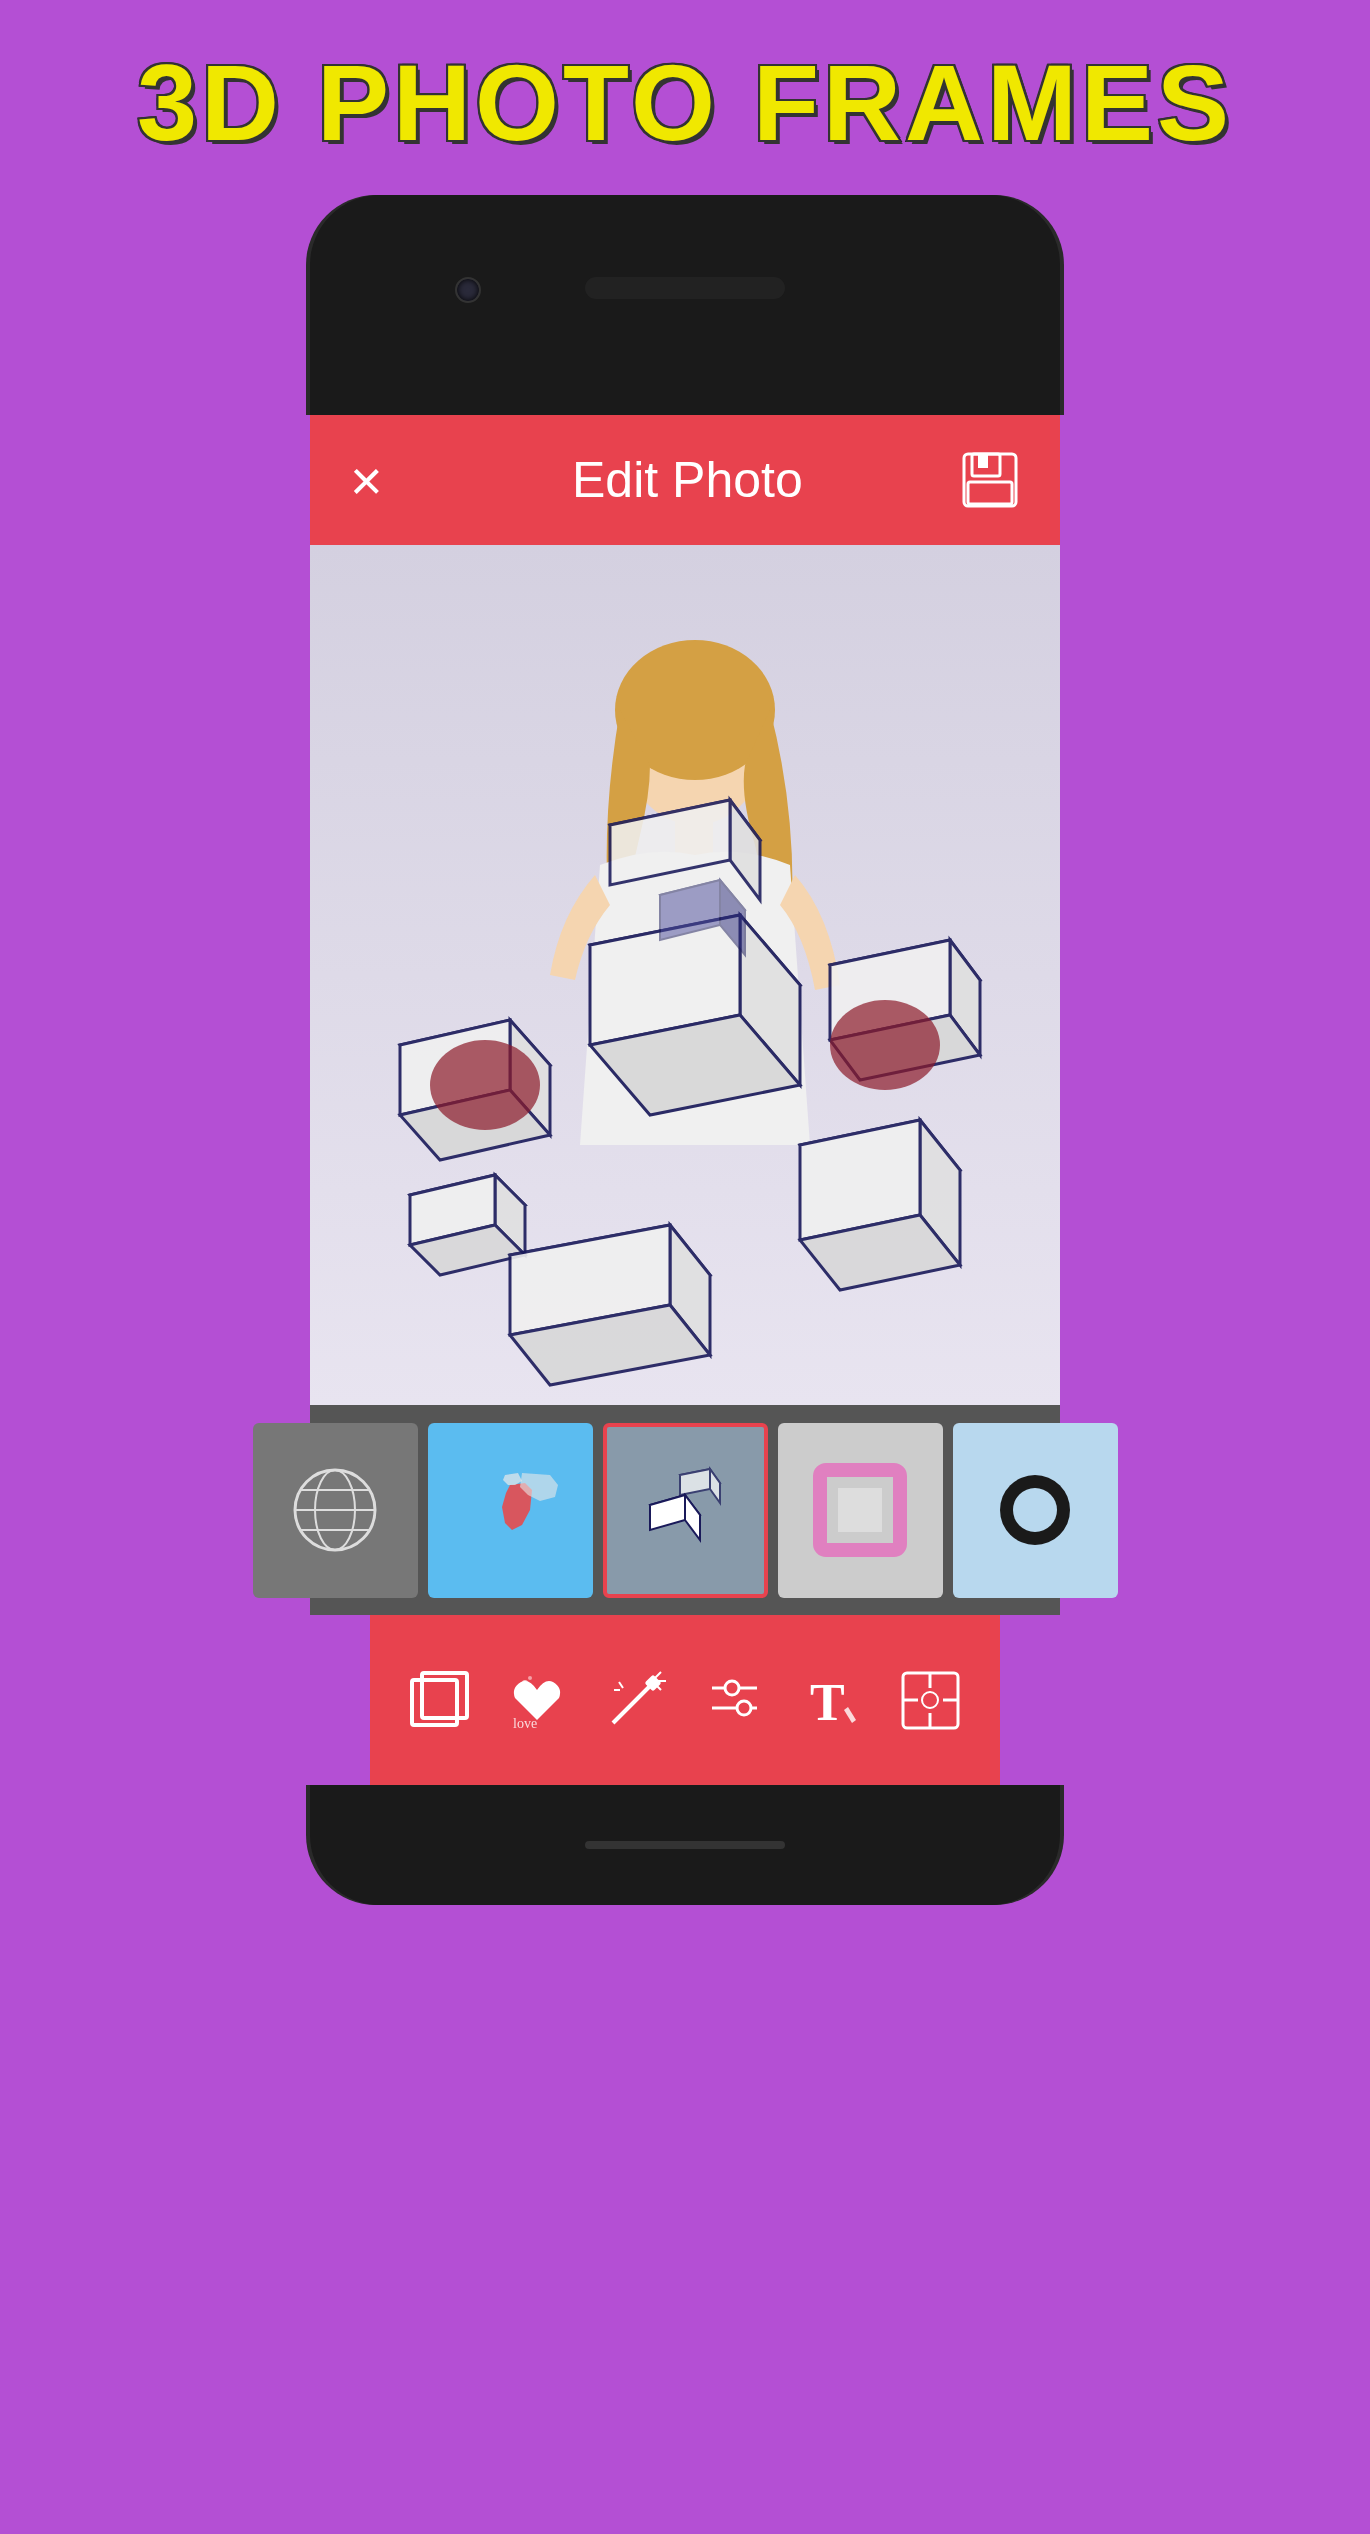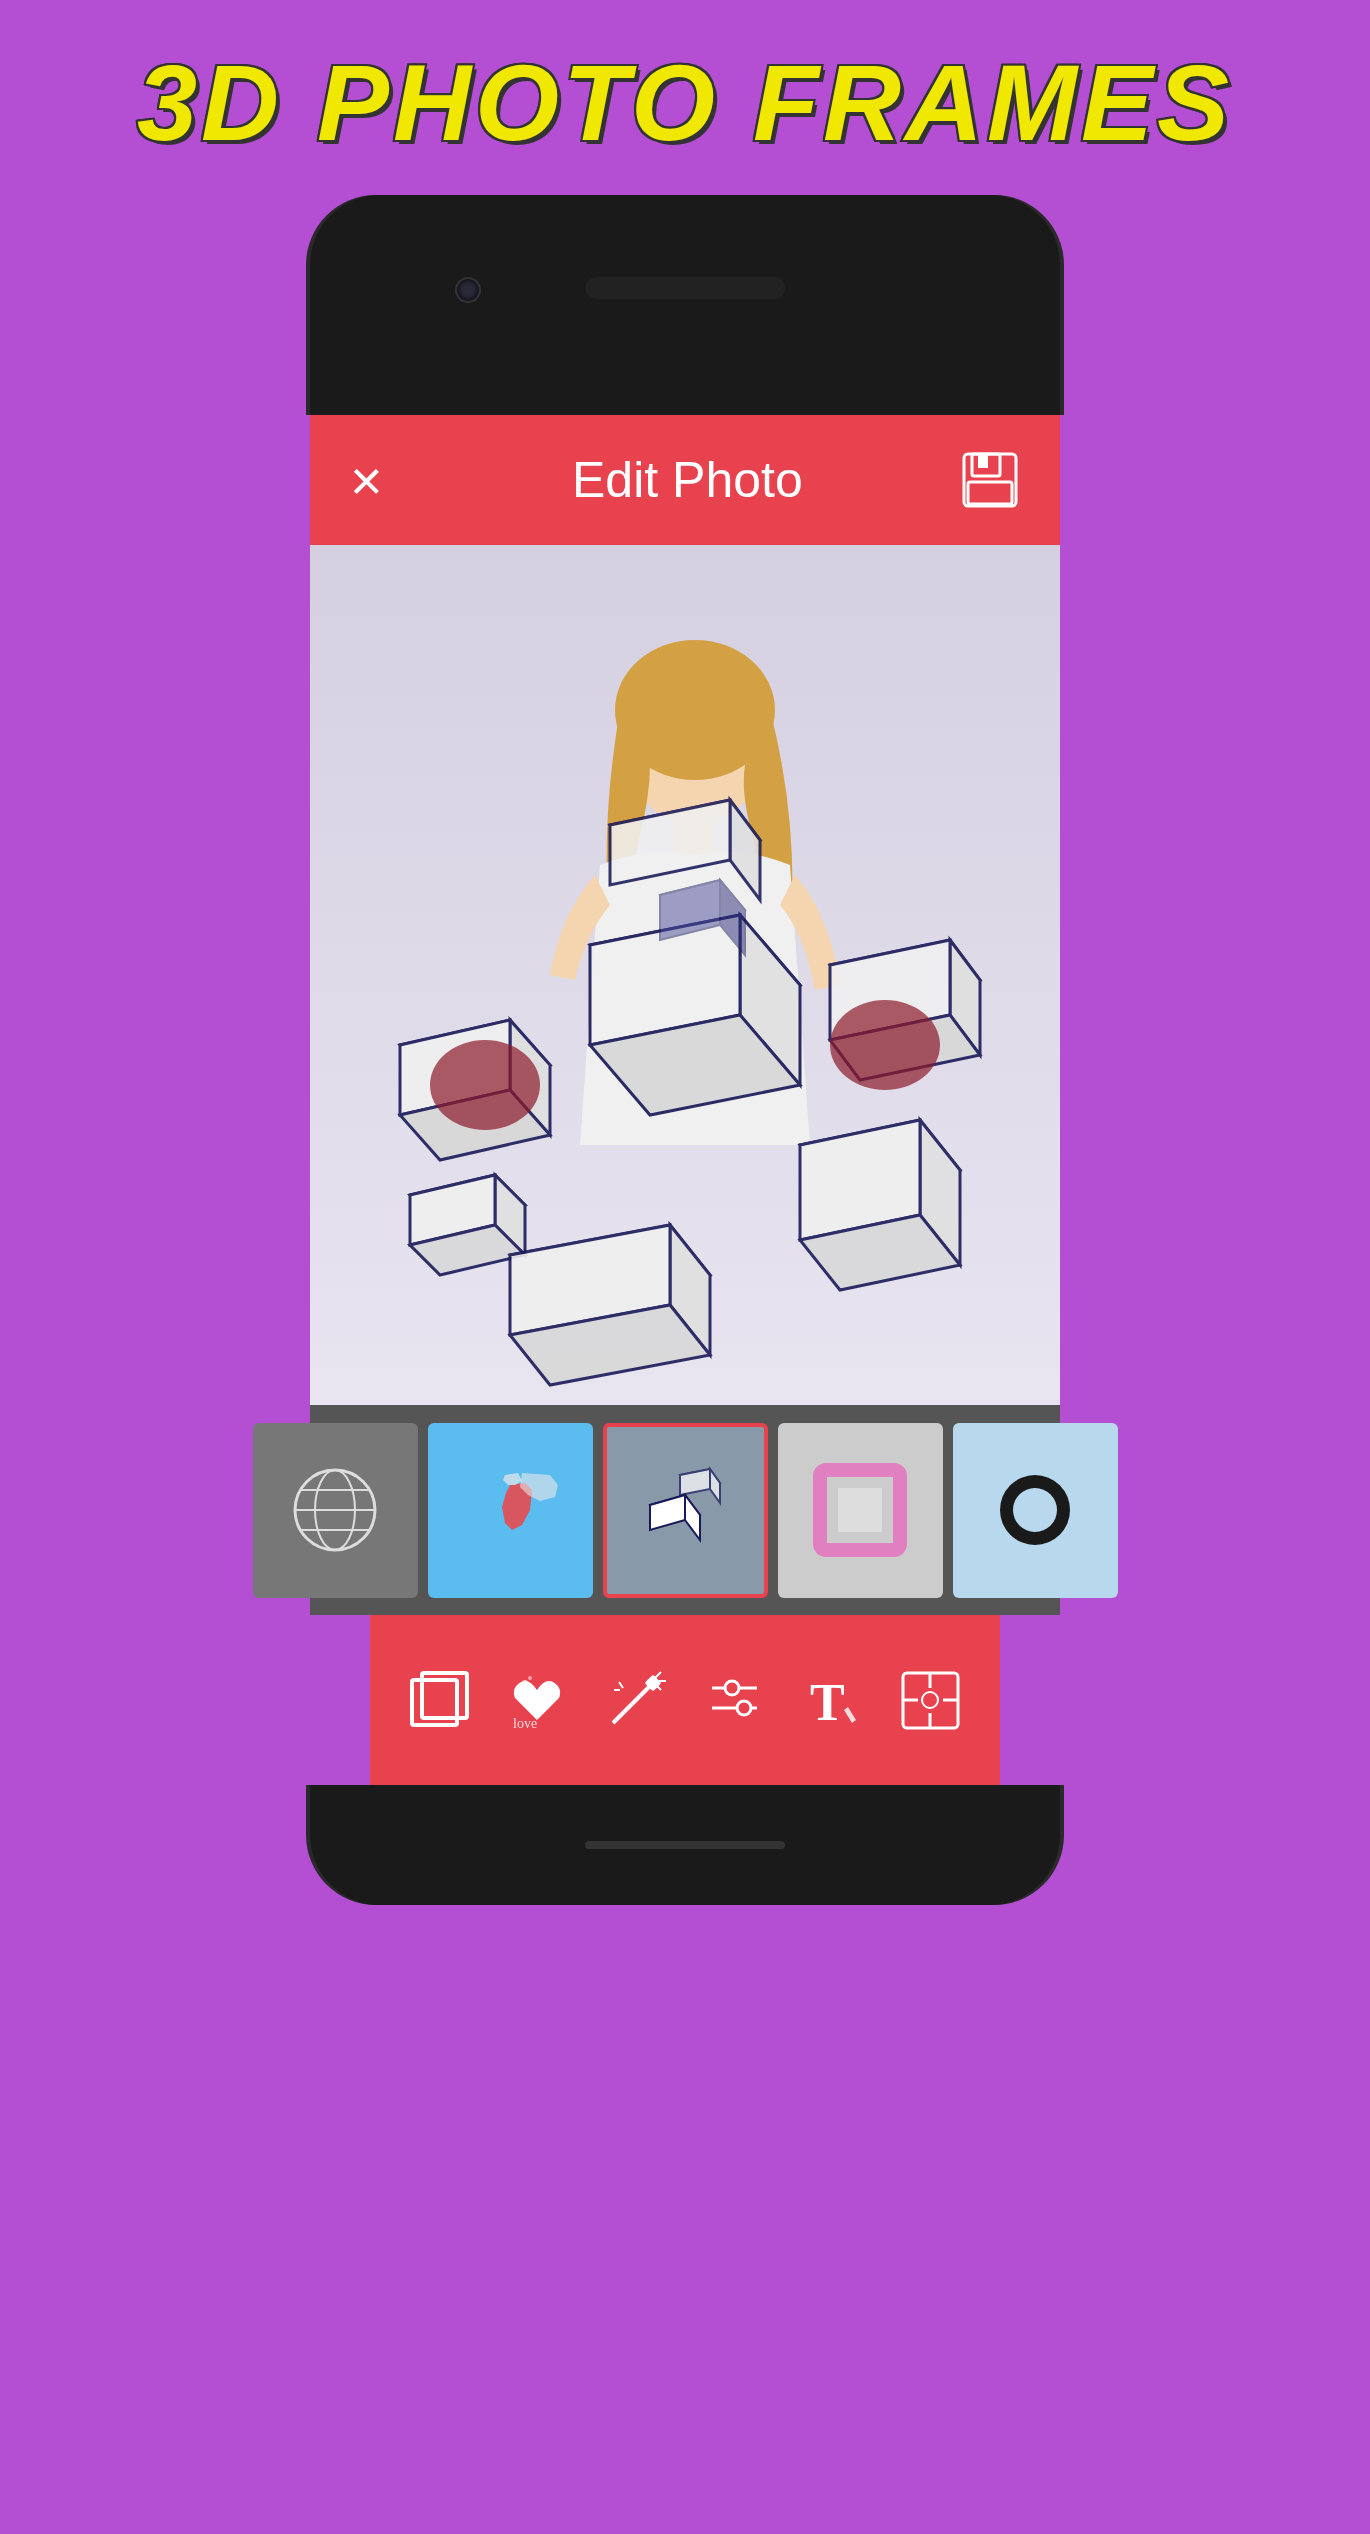--- a/index.html
+++ b/index.html
@@ -41,21 +41,20 @@
 <body>
 
 <div style="margin-top:40px; text-align:center; width:100%; padding: 0 40px;">
   <span style="
           display:inline-block;
           font-size:108px;
           font-weight:900;
           color:#f0e800;
           font-family:'Arial Black', Arial, sans-serif;
           text-transform:uppercase;
-          font-style:italic;
           letter-spacing:4px;
           -webkit-text-stroke: 4px #222;
           paint-order: stroke fill;
           text-shadow: 4px 4px 0 #333, -2px -2px 0 #333, 2px -2px 0 #333, -2px 2px 0 #333;
         ">3D PHOTO FRAMES</span>
 </div>
 
 <div class="phone-wrapper" style="position:relative; width:750px; margin-top:30px;">
 
   <div style="width:750px; background:#1a1a1a; border-radius:70px 70px 0 0; height:220px; position:relative; box-shadow: 4px 0 0 #2a2a2a, -4px 0 0 #2a2a2a;">

